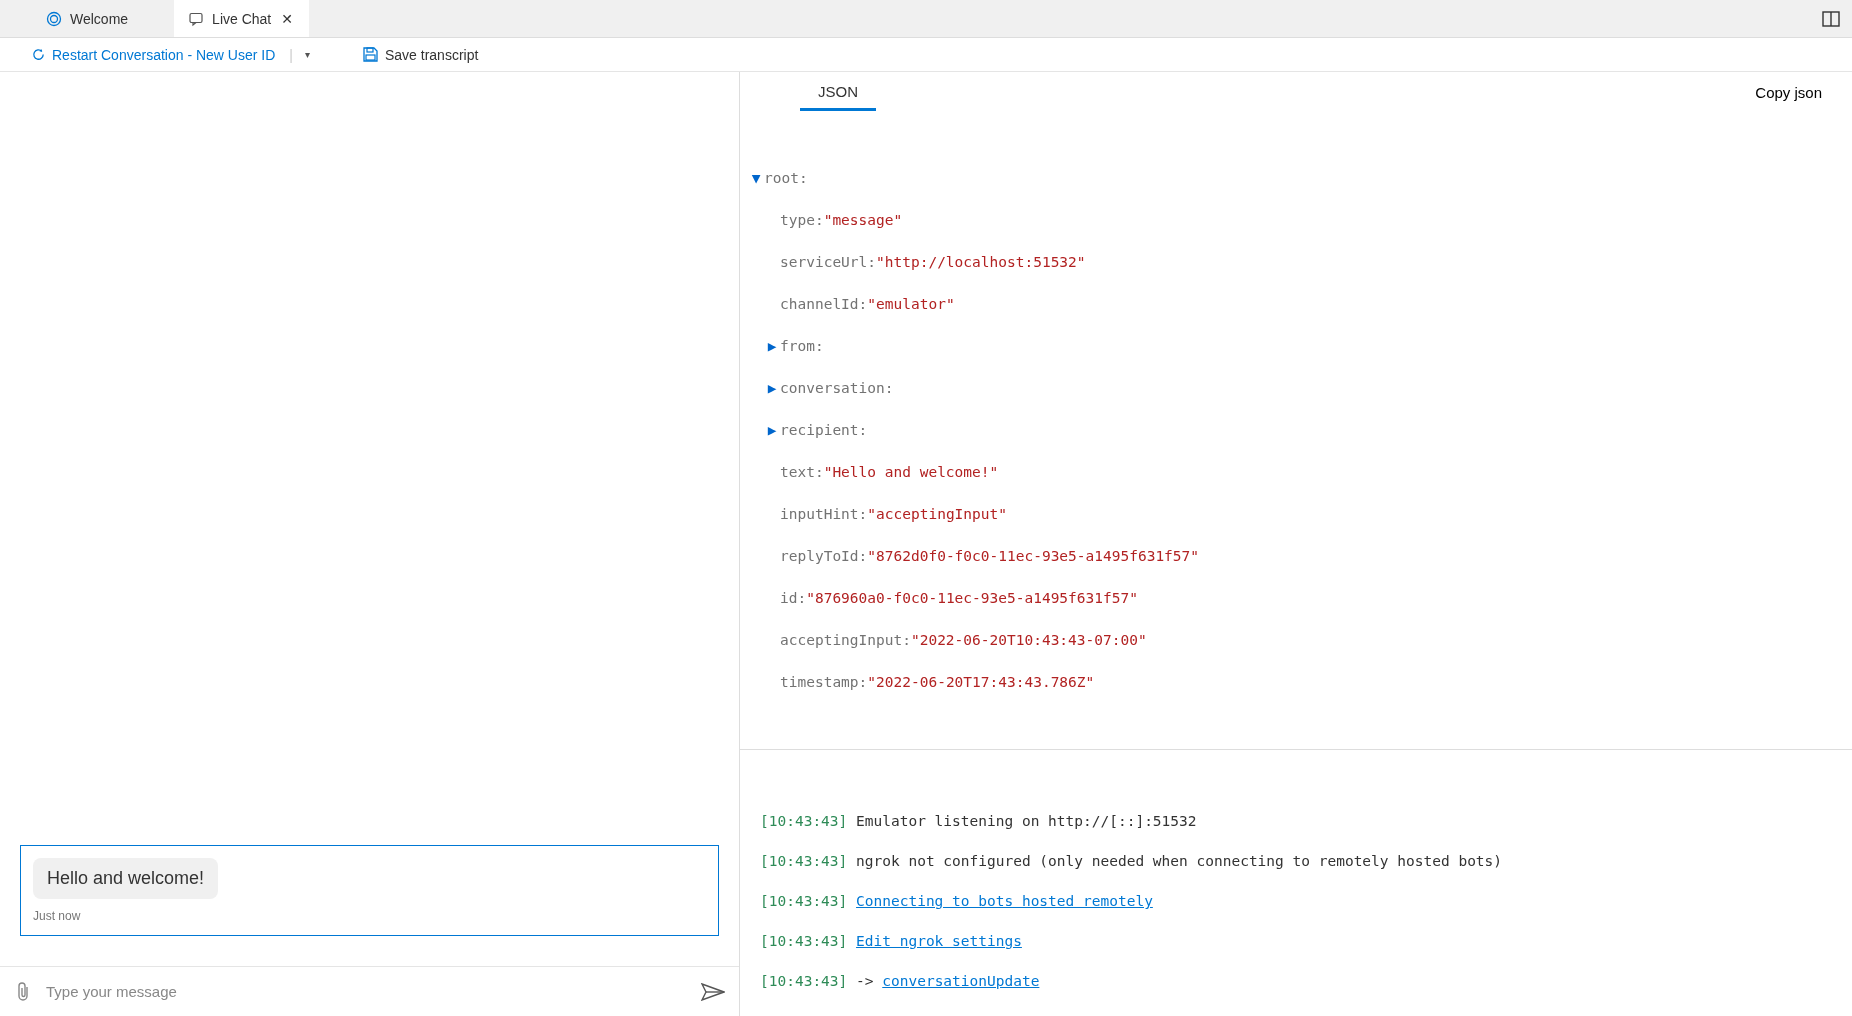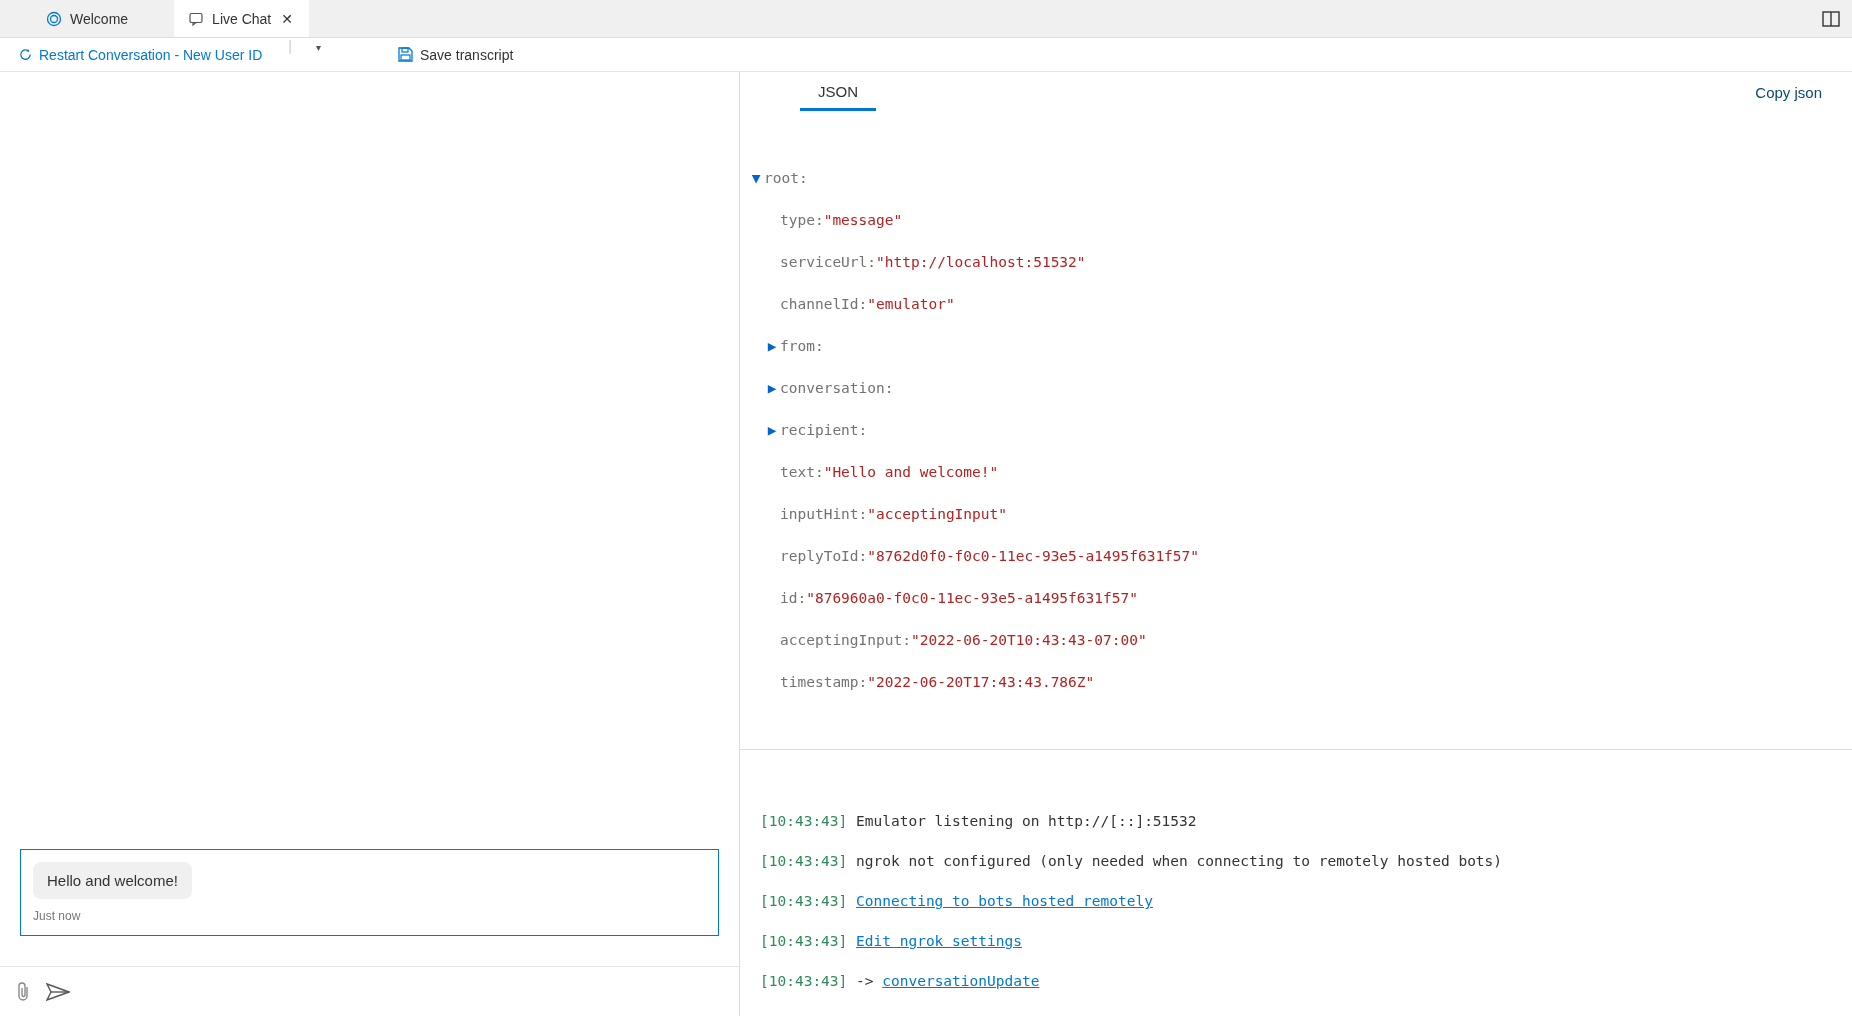--- a/index.html
+++ b/index.html
@@ -39,25 +39,26 @@
       padding: 0 2px;
     }
     .panel-toggle {
       margin-left: auto;
       margin-right: 12px;
       cursor: pointer;
       color: #333;
     }
     .toolbar {
       display: flex;
+      align-items: center;
       height: 34px;
       background: #fff;
       border-bottom: 1px solid #e5e5e5;
-      padding-left: 10px;
-      gap: 16px;
+      padding-left: 23px;
+      gap: 4px;
     }
     .toolbar-item {
       display: flex;
       align-items: center;
       gap: 6px;
       padding: 4px 8px;
       cursor: pointer;
       color: #0078d4;
     }
     .toolbar-item.save { color: #333; }
@@ -94,21 +95,21 @@
     .selected-msg {
       border: 1px solid #0078d4;
       padding: 12px;
       margin-bottom: 10px;
     }
     .bubble {
       display: inline-block;
       background: #f0f0f0;
       padding: 10px 14px;
       border-radius: 8px;
-      font-size: 15px;
+      font-size: 18px;
       color: #333;
     }
     .timestamp-text {
       font-size: 12px;
       color: #777;
       margin-top: 10px;
     }
     .chat-input-bar {
       display: flex;
       align-items: center;
@@ -142,21 +143,21 @@
       border-bottom: 1px solid #fff;
     }
     .json-tab {
       color: #333;
       padding: 8px 18px;
       border-bottom: 3px solid #0078d4;
       font-size: 15px;
     }
     .copy-json {
       margin-left: auto;
-      color: #0c4a6e;
+      color: #000000;
       cursor: pointer;
       font-size: 15px;
       padding-right: 10px;
     }
     .json-tree {
       flex: 0 0 auto;
       padding: 12px 20px 14px 8px;
       font-family: Consolas, Menlo, monospace;
       font-size: 14.5px;
       line-height: 21px;
@@ -250,20 +251,21 @@
         </div>
         <div class="timestamp-text">Just now</div>
       </div>
     </div>
     <div class="chat-input-bar">
       <span class="attach-icon">
         <svg width="18" height="22" viewBox="0 0 18 22">
             <path d="M13 6 L13 15 A4 4 0 0 1 5 15 L5 5 A3 3 0 0 1 11 5 L11 14 A1.5 1.5 0 0 1 8 14 L8 7" fill="none" stroke="#888" stroke-width="1.4"></path>
           </svg>
       </span>
+      <input class="chat-input" placeholder="Type your message" style="">
       <span class="send-icon">
         <svg width="24" height="18" viewBox="0 0 24 18">
             <path d="M1 1 L23 9 L1 17 L5 9 Z" fill="none" stroke="#555" stroke-width="1.4"></path>
             <line x1="5" y1="9" x2="23" y2="9" stroke="#555" stroke-width="1.4"></line>
           </svg>
       </span>
     </div>
   </div>
 
   <div class="right-panel">

